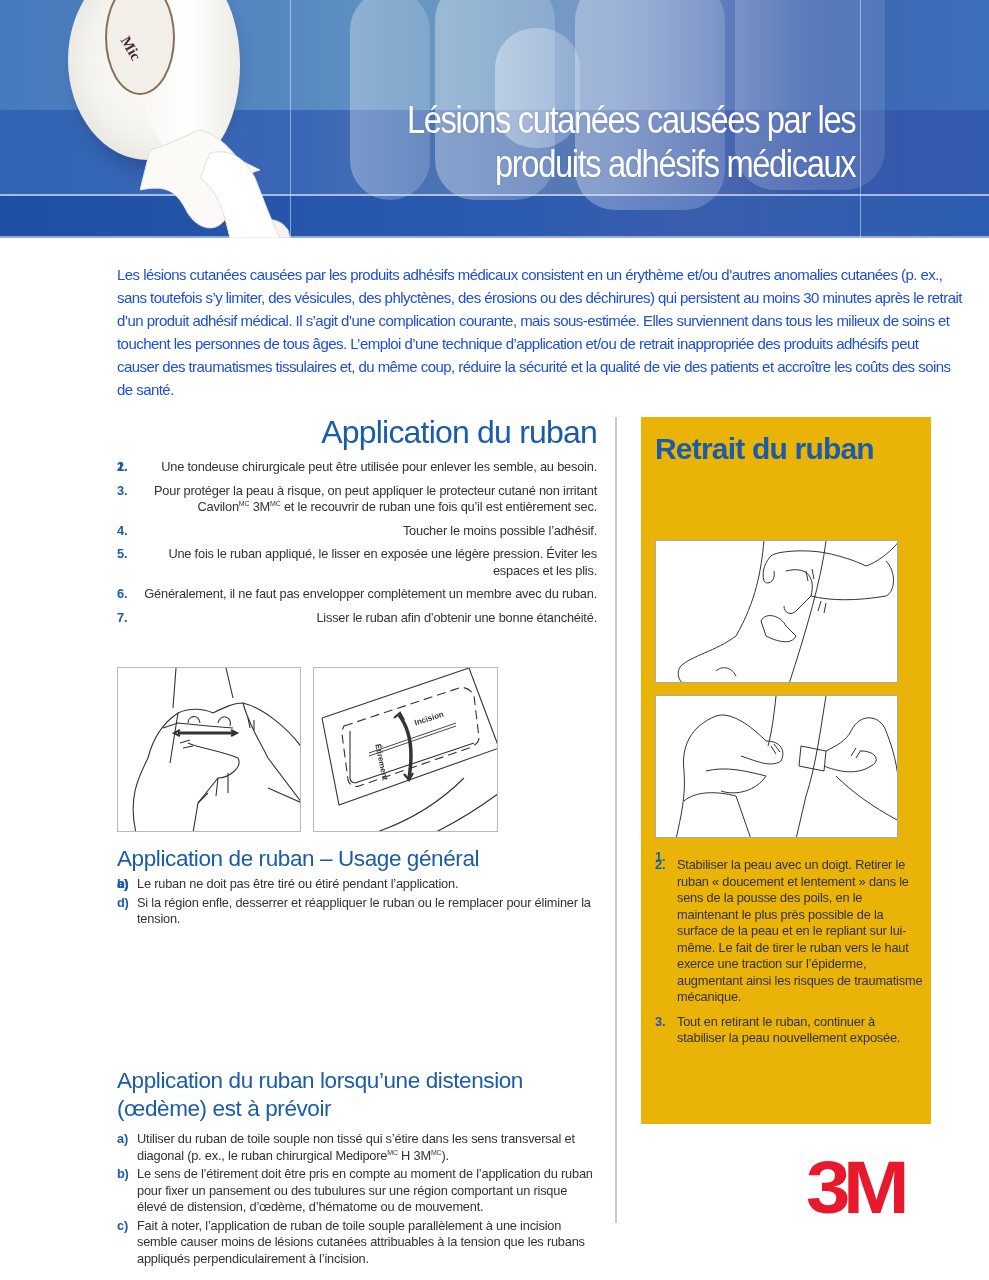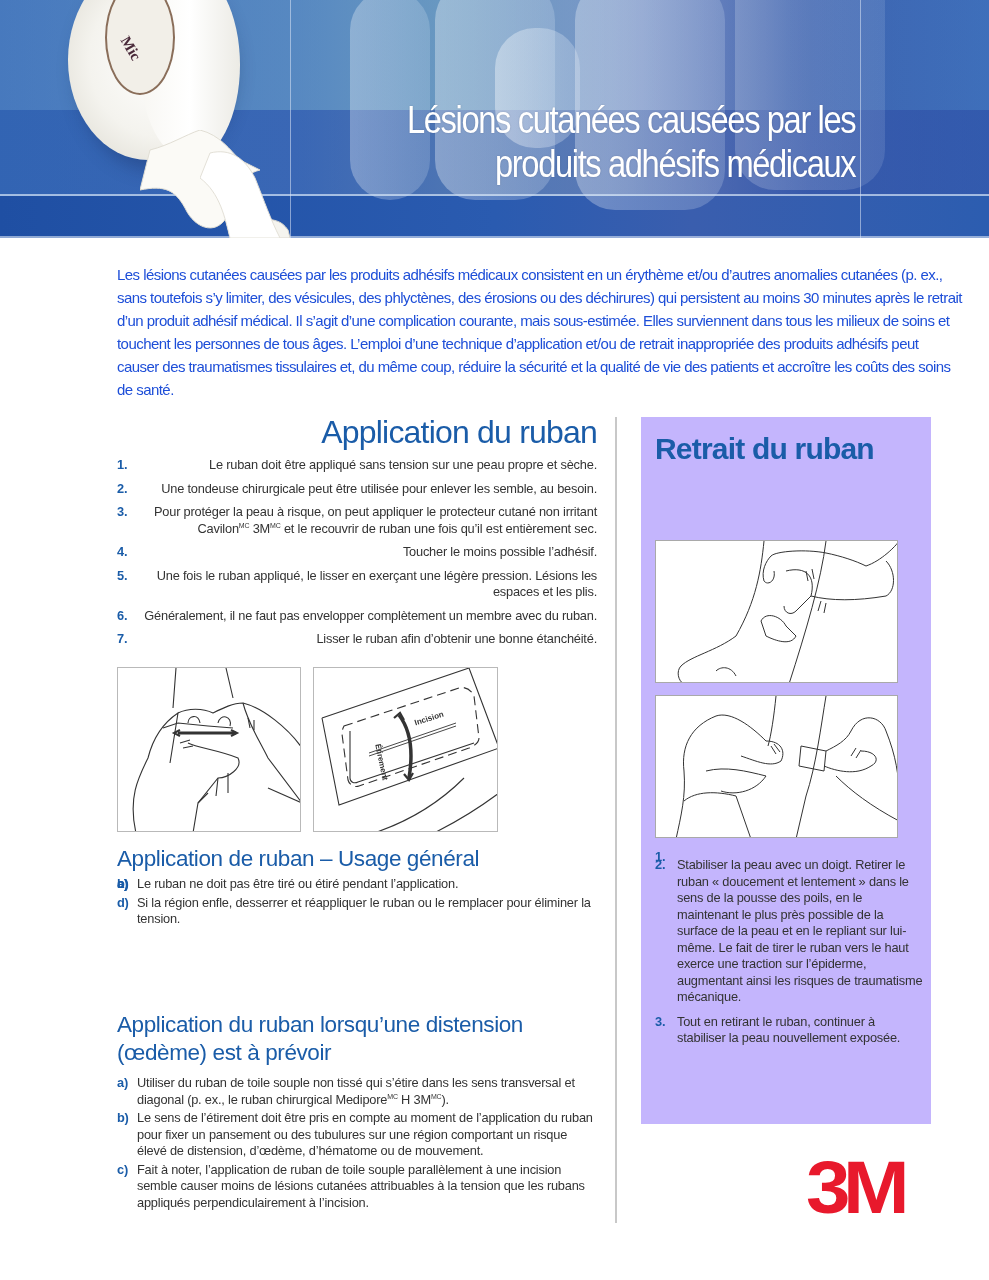--- a/index.html
+++ b/index.html
@@ -59,27 +59,27 @@
     sup.mc { font-size: 7px; vertical-align: super; line-height: 0; }
 
     .illus-row { position: absolute; left: 117px; top: 667px; width: 480px; height: 170px; }
     .illus { position: absolute; top: 0; height: 165px; border: 1.5px solid #b9b9b9; background: #fff; overflow: hidden; }
 
     .alpha-list { list-style: none; margin-top: 3px; }
     .alpha-list li { position: relative; padding-left: 20px; font-size: 12.8px; line-height: 16.5px; color: #333; margin-bottom: 2px; letter-spacing: -0.2px; }
     .alpha-list li .n { position: absolute; left: 0; top: 0; color: #1a5ca8; font-weight: bold; }
 
     .sec2 { position: absolute; left: 117px; top: 845px; width: 480px; }
-    .sec3 { position: absolute; left: 117px; top: 1011px; width: 480px; }
+    .sec3 { position: absolute; left: 117px; top: 1067px; width: 480px; }
 
     
     .divider { position: absolute; left: 615px; top: 417px; width: 2px; height: 806px; background: #c8c8c8; }
 
     
-    .panel { position: absolute; left: 641px; top: 417px; width: 290px; height: 707px; background: #c4b5fd; }
+    .panel { position: absolute; left: 641px; top: 417px; width: 290px; height: 707px; background: #eab308; }
     .panel-title { position: absolute; left: 14px; top: 14px; font-size: 30px; color: #1a5ca8; letter-spacing: -0.8px; line-height: 36px; }
     .panel-intro { position: absolute; left: 14px; top: 59px; width: 270px; font-size: 13.8px; line-height: 20px; color: #222; letter-spacing: -0.3px; }
     .panel-illus { position: absolute; left: 14px; width: 243px; border: 1.5px solid #a9a9a9; background: #fff; overflow: hidden; }
     .panel-list { position: absolute; left: 14px; top: 432px; width: 270px; list-style: none; }
     .panel-list li { position: relative; padding-left: 22px; font-size: 12.8px; line-height: 16.5px; color: #333; margin-bottom: 8px; letter-spacing: -0.2px; }
     .panel-list li .n { position: absolute; left: 0; top: 0; color: #1a5ca8; font-weight: bold; }
 
     
     .logo { position: absolute; left: 806px; top: 1158px; width: 124px; height: 60px; }
     .logo-text { font-family: "Liberation Sans", sans-serif; font-weight: bold; font-size: 74px; line-height: 60px; color: #e8192c; letter-spacing: -7px; transform: scaleX(1.08); transform-origin: left; display: inline-block; }
@@ -123,25 +123,25 @@
     <span>Lésions cutanées causées par les</span>
     <span>produits adhésifs médicaux</span>
   </h1>
 </header>
 
 <p class="intro">Les lésions cutanées causées par les produits adhésifs médicaux consistent en un érythème et/ou d’autres anomalies cutanées (p. ex., sans toutefois s’y limiter, des vésicules, des phlyctènes, des érosions ou des déchirures) qui persistent au moins 30 minutes après le retrait d’un produit adhésif médical. Il s’agit d’une complication courante, mais sous-estimée. Elles surviennent dans tous les milieux de soins et touchent les personnes de tous âges. L’emploi d’une technique d’application et/ou de retrait inappropriée des produits adhésifs peut causer des traumatismes tissulaires et, du même coup, réduire la sécurité et la qualité de vie des patients et accroître les coûts des soins de santé.</p>
 
 <section class="left-col">
   <h2 class="h-main">Application du ruban</h2>
   <ol class="num-list">
-    <li><span class="n">1.</span><span>Le ruban doit être appliqué sans tension sur une peau propre et sèche.</span></li>
+    <li><span class="n">1.</span></li>
     <li><span class="n">2.</span><span>Une tondeuse chirurgicale peut être utilisée pour enlever les semble, au besoin.</span></li>
     <li><span class="n">3.</span><span>Pour protéger la peau à risque, on peut appliquer le protecteur cutané non irritant Cavilon</span><sup class="mc">MC</sup><span> 3M</span><sup class="mc">MC</sup><span> et le recouvrir de ruban une fois qu’il est entièrement sec.</span></li>
     <li><span class="n">4.</span><span>Toucher le moins possible l’adhésif.</span></li>
-    <li><span class="n">5.</span><span>Une fois le ruban appliqué, le lisser en exerçant une légère pression. Lésions les espaces et les plis.</span></li>
+    <li><span class="n">5.</span><span>Une fois le ruban appliqué, le lisser en exposée une légère pression. Éviter les espaces et les plis.</span></li>
     <li><span class="n">6.</span><span>Généralement, il ne faut pas envelopper complètement un membre avec du ruban.</span></li>
     <li><span class="n">7.</span><span>Lisser le ruban afin d’obtenir une bonne étanchéité.</span></li>
   </ol>
 </section>
 
 <div class="illus-row">
   <div class="illus" style="left:0; width:184px;">
     <svg width="184" height="165" viewBox="0 0 184 165" fill="none" stroke="#333" stroke-width="1.1">
       <path d="M58 0 L55 40 M108 0 L115 30"></path>
       <path d="M18 165 C10 130, 20 110, 30 90 C35 70, 45 55, 60 45 L52 95"></path>

